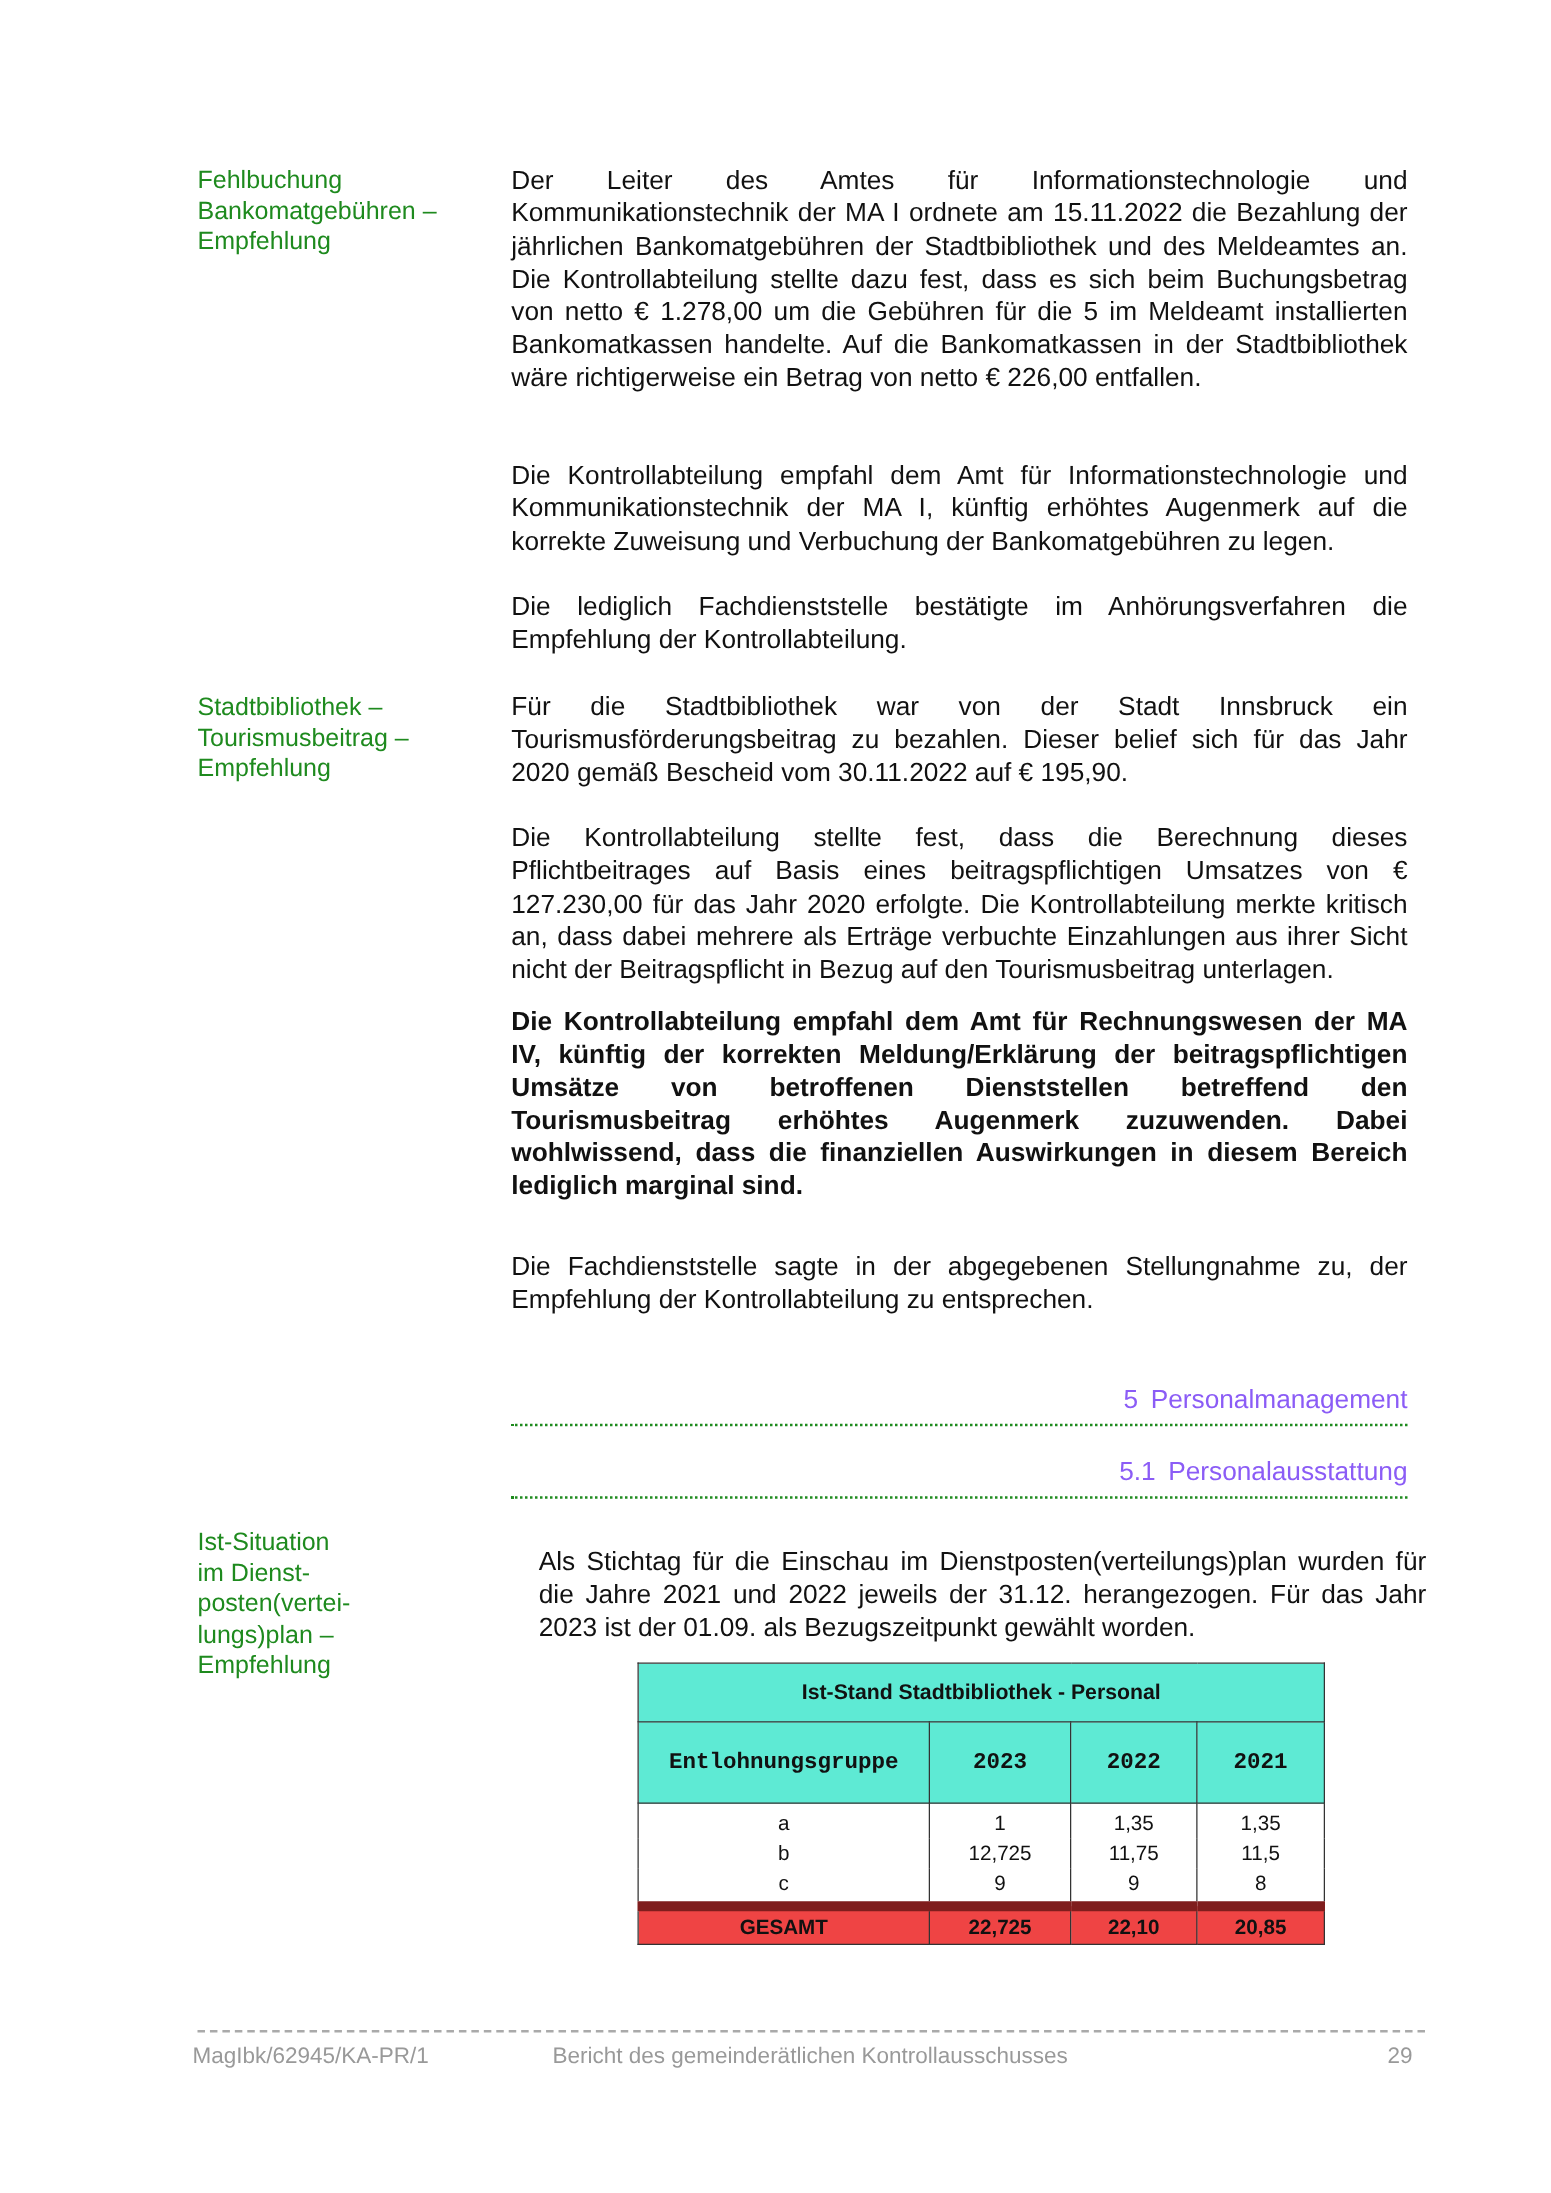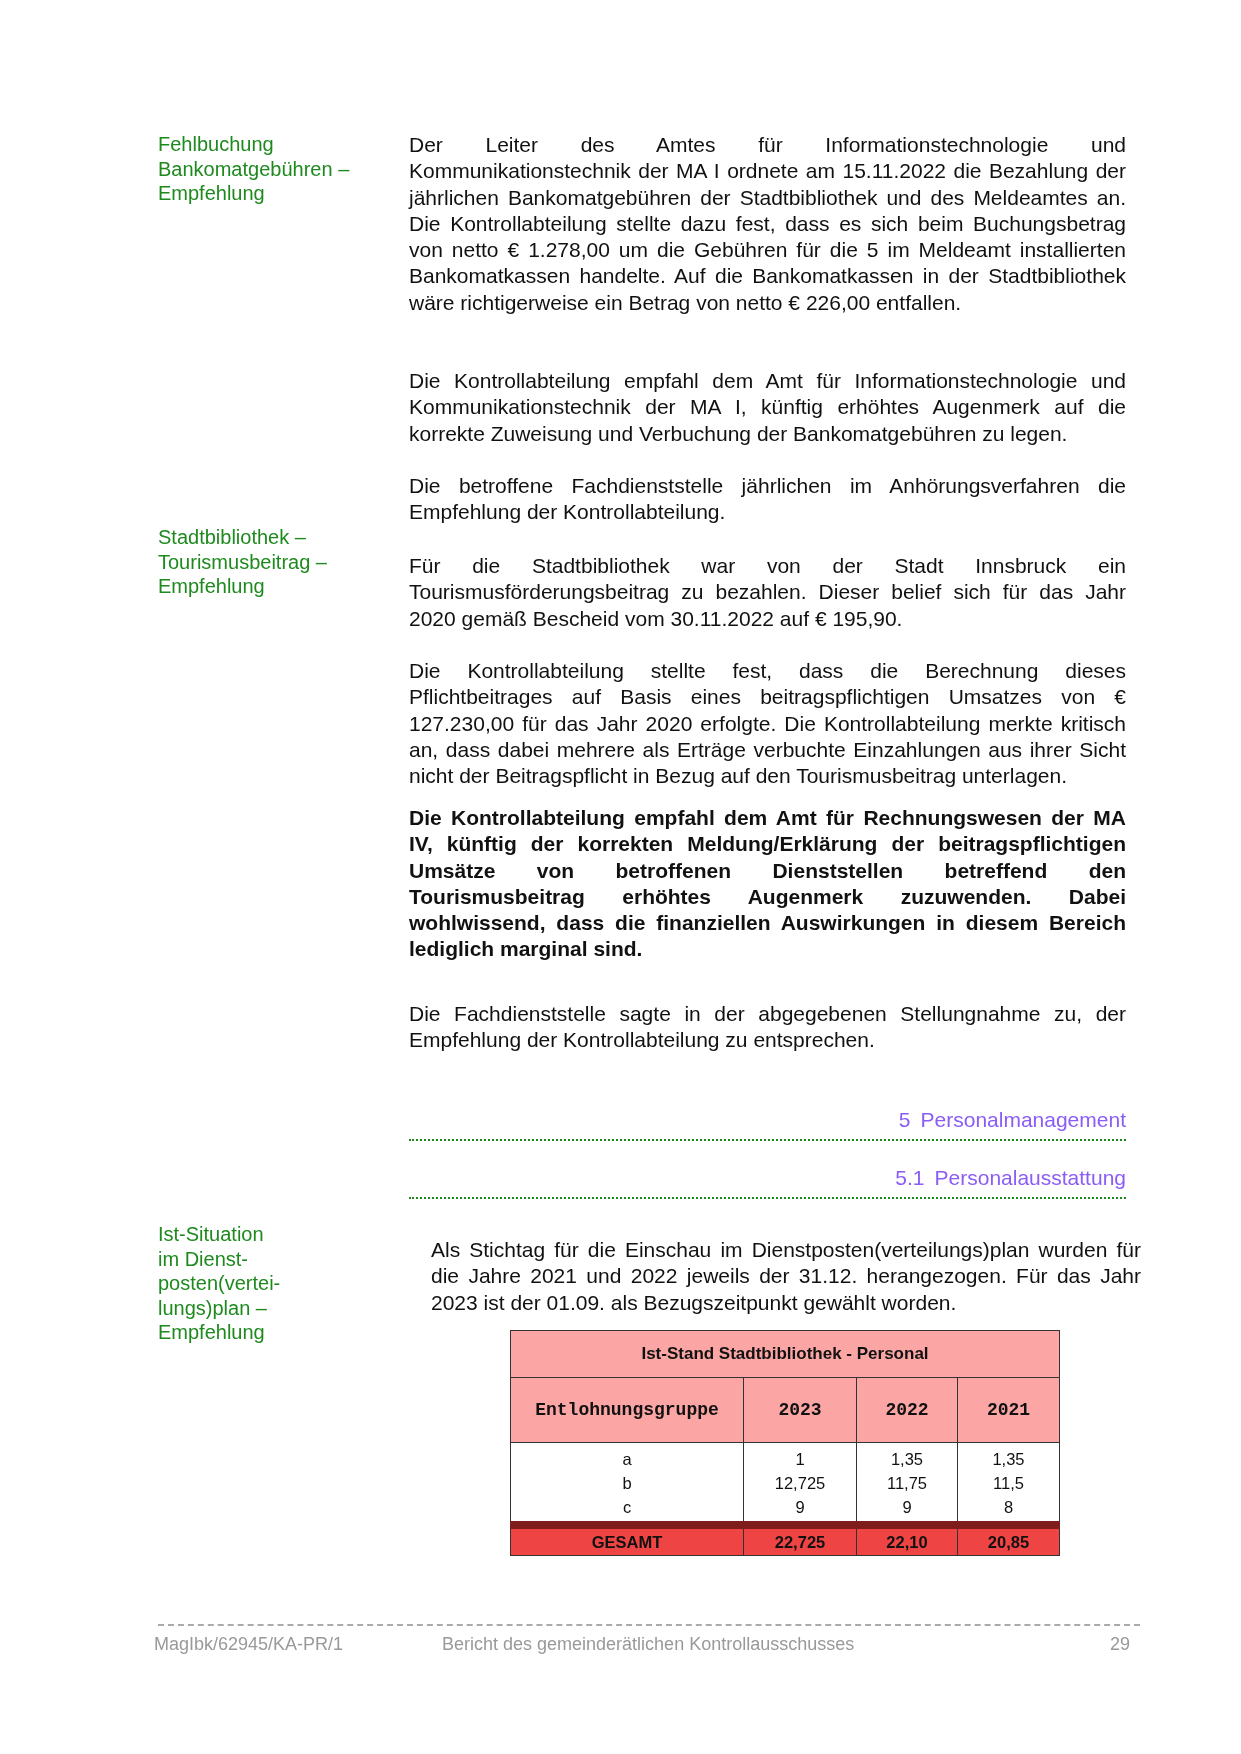--- a/index.html
+++ b/index.html
@@ -9,21 +9,21 @@
            font-size:20px; line-height:24.5px; }
   .para { position:absolute; left:409px; width:717px; font-size:21px;
           line-height:26.3px; text-align:justify; color:#111; }
   .heading { position:absolute; left:409px; width:717px; text-align:right;
              color:#8b5cf6; font-size:21px; line-height:26px;
              border-bottom:2px dotted #1e8a1e; padding-bottom:6px; }
   .heading .num { margin-right:10px; }
   table.stats { position:absolute; left:510px; top:1330px; width:550px;
                 border-collapse:collapse; font-size:16.5px; color:#111; }
   table.stats th, table.stats td { border:1.5px solid #333; text-align:center; }
-  table.stats thead th { background:#fca5a5; font-weight:bold; }
+  table.stats thead th { background:#5eead4; font-weight:bold; }
   table.stats .title th { height:44px; font-size:17px; }
   table.stats .cols th { height:62px; font-size:18px;font-family:Liberation Mono, monospace; }
   table.stats tbody td { border-top:none; border-bottom:none; background:#fff;
                          line-height:24px; padding:0; }
   table.stats tbody tr:first-child td { padding-top:4px; }
   table.stats tbody tr:last-child td { padding-bottom:2px; }
   table.stats tfoot td { background:#ef4444; font-weight:bold; height:24px;
                          border-top:8px solid #7f1d1d; }
   .footer-line { position:absolute; left:158px; top:1624px; width:982px;
                  border-top:2px dashed #aaa; }
@@ -32,23 +32,23 @@
 </head>
 <body>
 
 <div class="label" style="top:132px;">
   <div>Fehlbuchung</div>
   <div>Bankomatgebühren –</div>
   <div>Empfehlung</div>
 </div>
 <p class="para" style="top:132px; margin:0;">Der Leiter des Amtes für Informationstechnologie und Kommunikationstechnik der MA I ordnete am 15.11.2022 die Bezahlung der jährlichen Bankomatgebühren der Stadtbibliothek und des Meldeamtes an. Die Kontrollabteilung stellte dazu fest, dass es sich beim Buchungsbetrag von netto € 1.278,00 um die Gebühren für die 5 im Meldeamt installierten Bankomatkassen handelte. Auf die Bankomatkassen in der Stadtbibliothek wäre richtigerweise ein Betrag von netto € 226,00 entfallen.</p>
 <p class="para" style="top:368px; margin:0;">Die Kontrollabteilung empfahl dem Amt für Informationstechnologie und Kommunikationstechnik der MA I, künftig erhöhtes Augenmerk auf die korrekte Zuweisung und Verbuchung der Bankomatgebühren zu legen.</p>
-<p class="para" style="top:473px; margin:0;">Die betroffene Fachdienststelle jährlichen im Anhörungsverfahren die Empfehlung der Kontrollabteilung.</p>
+<p class="para" style="top:473px; margin:0;">Die lediglich Fachdienststelle bestätigte im Anhörungsverfahren die Empfehlung der Kontrollabteilung.</p>
 
-<div class="label" style="top:525px;">
+<div class="label" style="top:554px;">
   <div>Stadtbibliothek –</div>
   <div>Tourismusbeitrag –</div>
   <div>Empfehlung</div>
 </div>
 <p class="para" style="top:553px; margin:0;">Für die Stadtbibliothek war von der Stadt Innsbruck ein Tourismusförderungsbeitrag zu bezahlen. Dieser belief sich für das Jahr 2020 gemäß Bescheid vom 30.11.2022 auf € 195,90.</p>
 <p class="para" style="top:658px; margin:0;">Die Kontrollabteilung stellte fest, dass die Berechnung dieses Pflichtbeitrages auf Basis eines beitragspflichtigen Umsatzes von € 127.230,00 für das Jahr 2020 erfolgte. Die Kontrollabteilung merkte kritisch an, dass dabei mehrere als Erträge verbuchte Einzahlungen aus ihrer Sicht nicht der Beitragspflicht in Bezug auf den Tourismusbeitrag unterlagen.</p>
 <p class="para" style="top:805px; margin:0;font-weight:bold;">Die Kontrollabteilung empfahl dem Amt für Rechnungswesen der MA IV, künftig der korrekten Meldung/Erklärung der beitragspflichtigen Umsätze von betroffenen Dienststellen betreffend den Tourismusbeitrag erhöhtes Augenmerk zuzuwenden. Dabei wohlwissend, dass die finanziellen Auswirkungen in diesem Bereich lediglich marginal sind.</p>
 <p class="para" style="top:1001px; margin:0;">Die Fachdienststelle sagte in der abgegebenen Stellungnahme zu, der Empfehlung der Kontrollabteilung zu entsprechen.</p>
 
 <div class="heading" style="top:1107px;">

